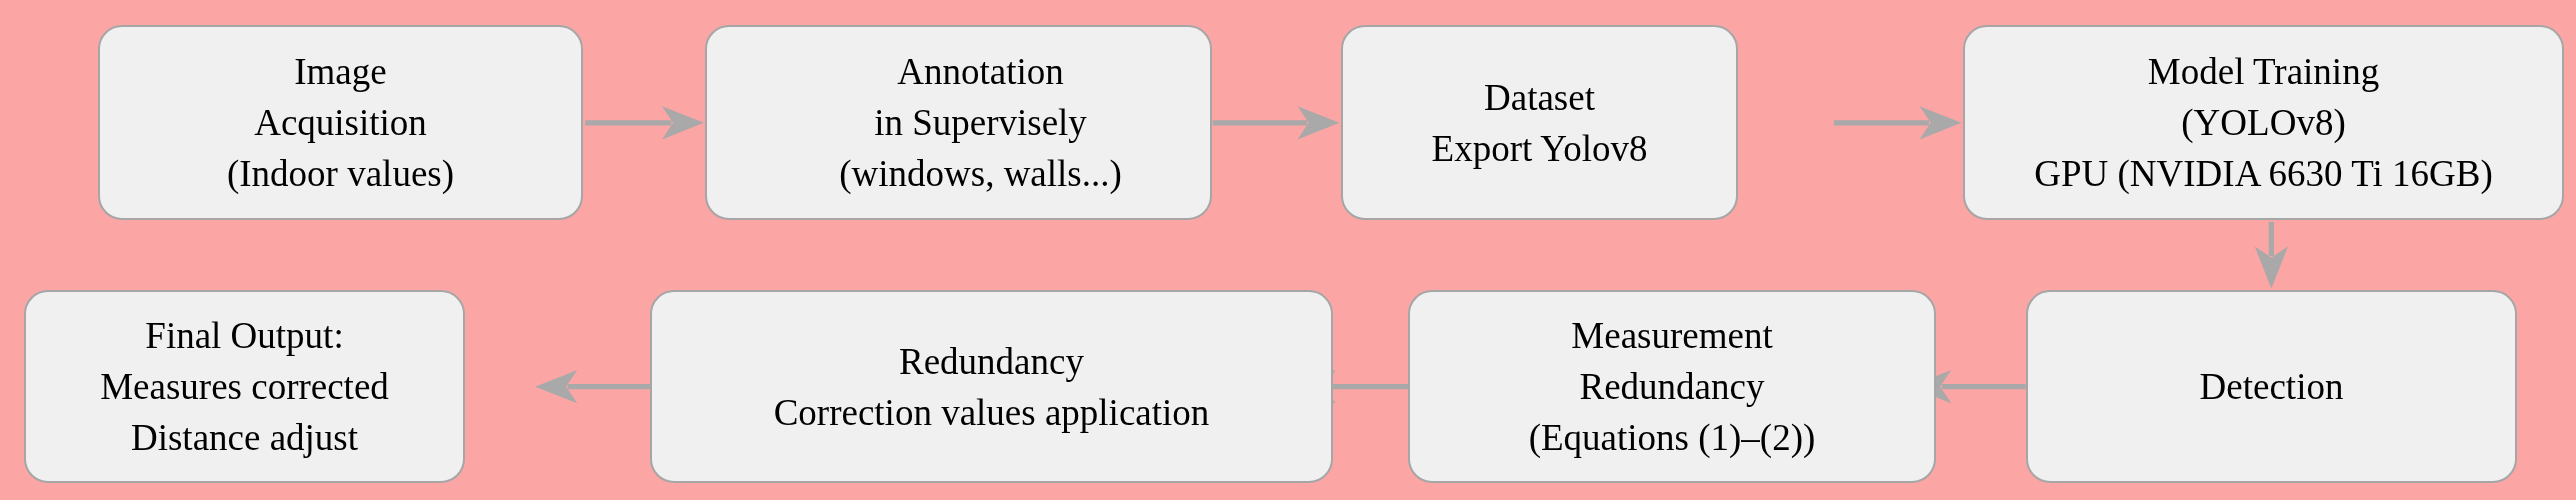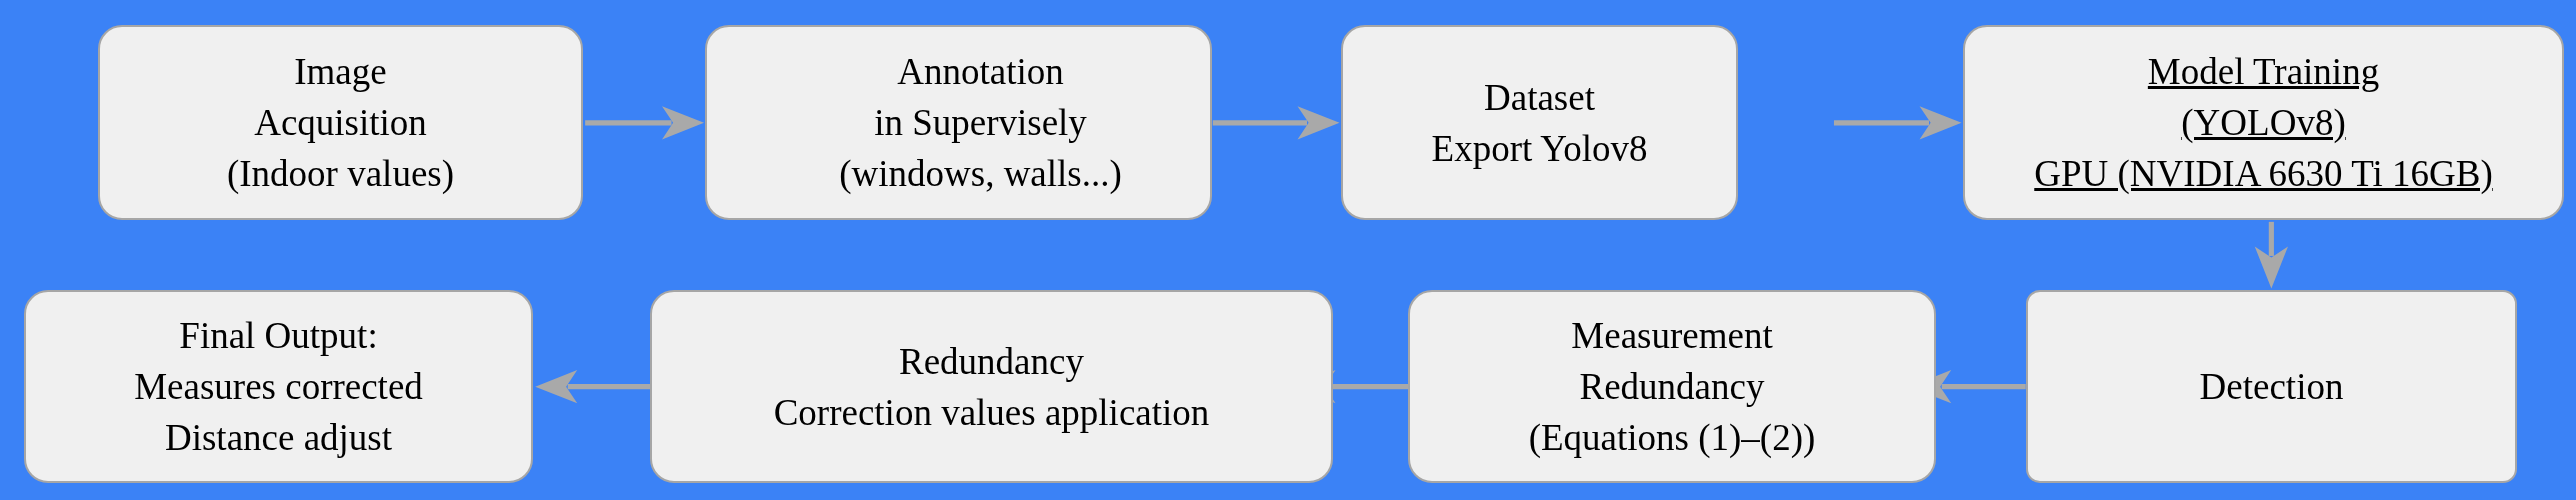--- a/index.html
+++ b/index.html
@@ -4,21 +4,21 @@
 <style>
   html, body {
     margin: 0;
     padding: 0;
     background: #ffffff;
   }
   .canvas {
     position: relative;
     width: 2576px;
     height: 500px;
-    background: #3b82f6;
+    background: #fca5a5;
     overflow: hidden;
     font-family: "Liberation Serif", "DejaVu Serif", serif;
   }
   .flow-box {
     position: absolute;
     box-sizing: border-box;
     background: #f0f0f0;
     border: 2.8px solid #a6a6a6;
     border-radius: 24px;
     display: flex;
@@ -31,26 +31,26 @@
     line-height: 51px;
   }
   .flow-box span {
     display: block;
     white-space: nowrap;
   }
   
   .b1 { left: 98px;  top: 25px;  width: 485px; height: 195px; }
   .b2 { left: 705px;  top: 25px;  width: 507px; height: 195px; padding-left: 44px; }
   .b3 { left: 1341px; top: 25px;  width: 397px; height: 195px; }
-  .b4 { left: 1963px; top: 25px;  width: 601px; height: 195px; text-decoration: underline; }
+  .b4 { left: 1963px; top: 25px;  width: 601px; height: 195px; }
   
-  .b5 { left: 2026px; top: 290px; width: 491px; height: 193px; border-radius: 14px; }
+  .b5 { left: 2026px; top: 290px; width: 491px; height: 193px; }
   .b6 { left: 1408px; top: 290px; width: 528px; height: 193px; }
   .b7 { left: 650px;  top: 290px; width: 683px; height: 193px; }
-  .b8 { left: 24px;   top: 290px; width: 509px; height: 193px; }
+  .b8 { left: 24px;   top: 290px; width: 441px; height: 193px; }
 
   .arrow-layer {
     position: absolute;
     left: 0; top: 0;
     width: 2576px;
     height: 500px;
     pointer-events: none;
   }
   .arrow-layer line    { stroke: #a9a9a9; stroke-width: 6.5px; }
   .arrow-layer polygon { fill: #a9a9a9; }

